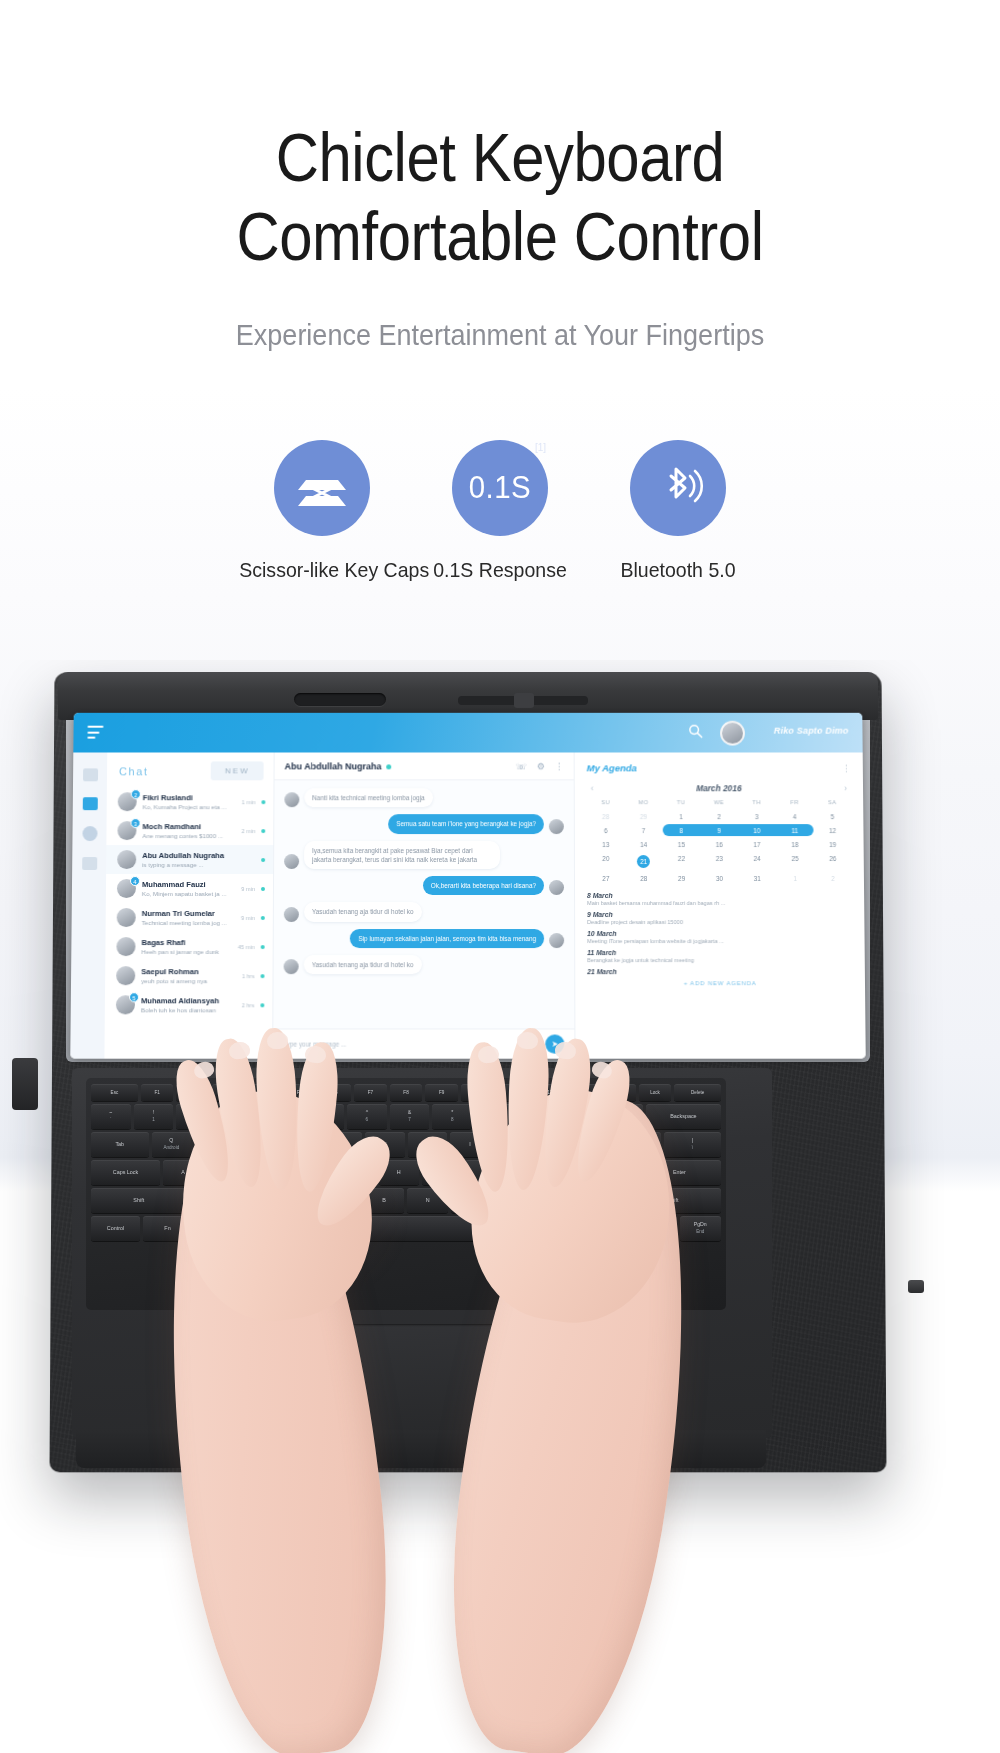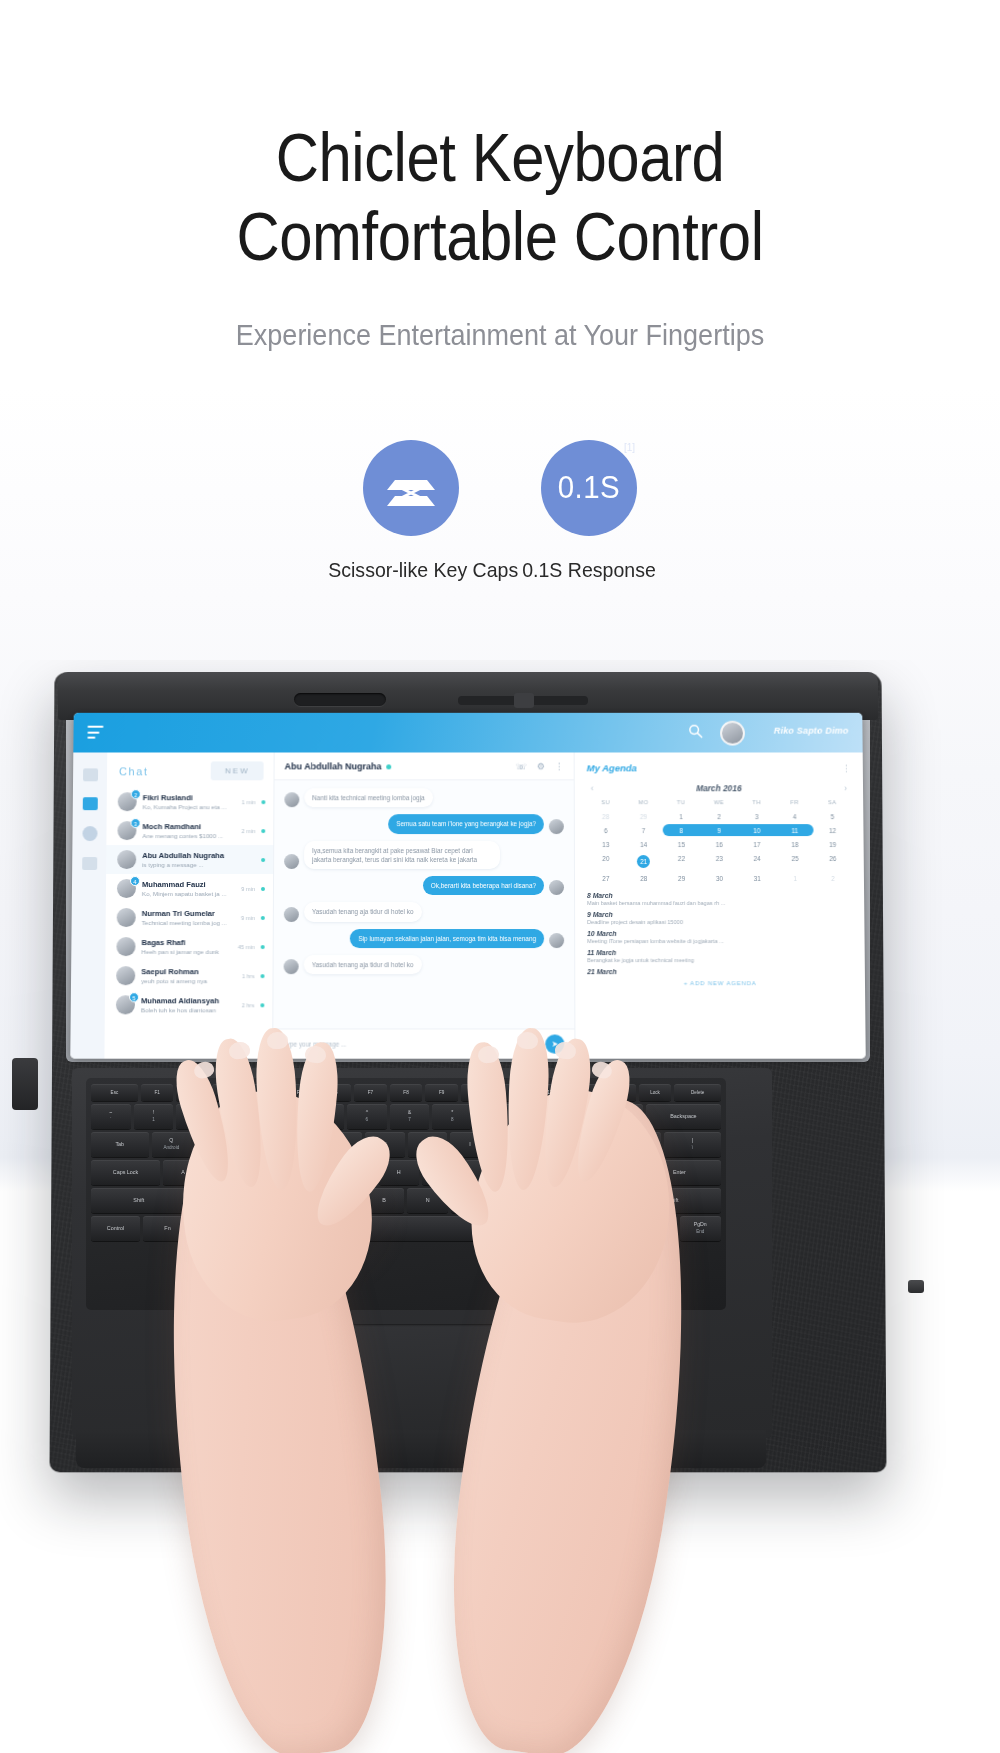--- a/index.html
+++ b/index.html
@@ -462,20 +462,30 @@
   </div>
 
   <div class="feature">
     <div class="circle">
       <span class="resp-text">0.1S</span>
       <span class="footnote">[1]</span>
     </div>
     <div class="label">0.1S Response</div>
   </div>
 
+  <div class="feature">
+    <div class="circle">
+      <svg width="54" height="54" viewBox="0 0 54 54">
+        <path d="M20 15 L34 27 L25 36 L25 8 L34 17 L20 29" stroke="#ffffff" stroke-width="3" fill="none" stroke-linejoin="round" stroke-linecap="round"></path>
+        <path d="M39 15 A14 14 0 0 1 39 35" stroke="#ffffff" stroke-width="2.6" fill="none" stroke-linecap="round"></path>
+        <path d="M44 10 A20 20 0 0 1 44 40" stroke="#ffffff" stroke-width="2.6" fill="none" stroke-linecap="round"></path>
+      </svg>
+    </div>
+    <div class="label">Bluetooth 5.0</div>
+  </div>
 
 
 </section>
 
 <section class="product">
 
   <div class="case-outer">
     <div class="case-texture"></div>
   </div>
 

